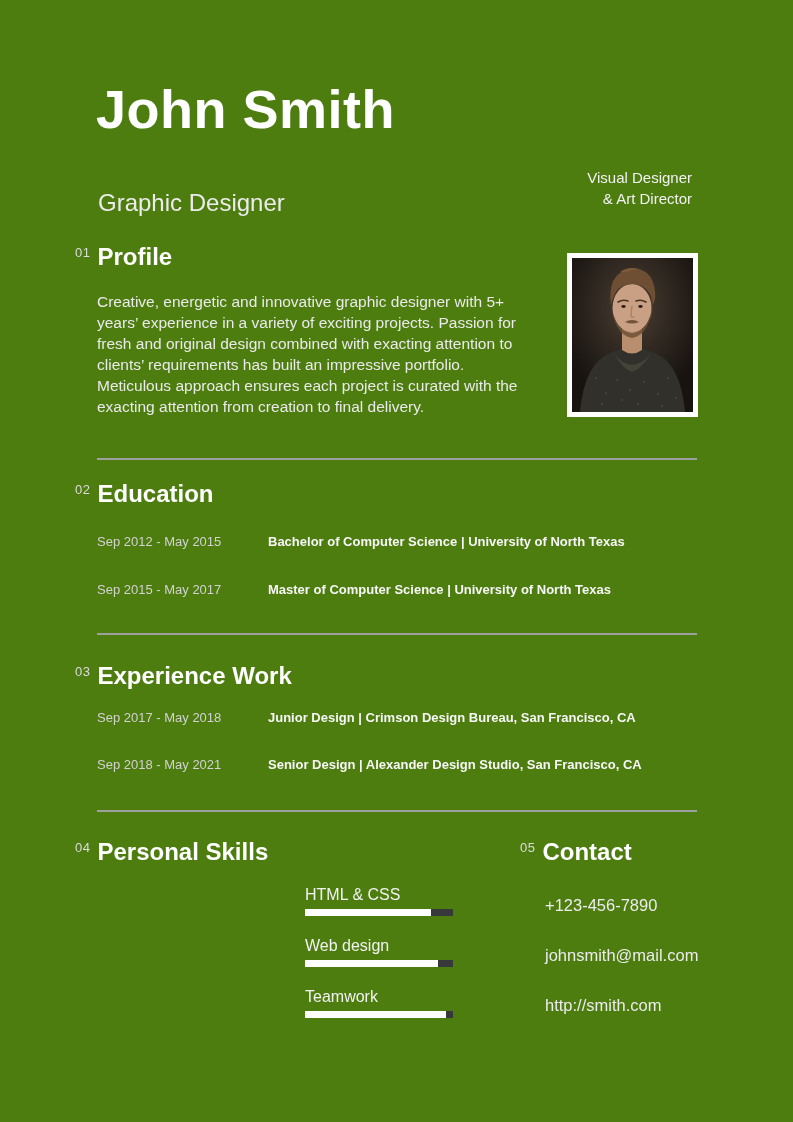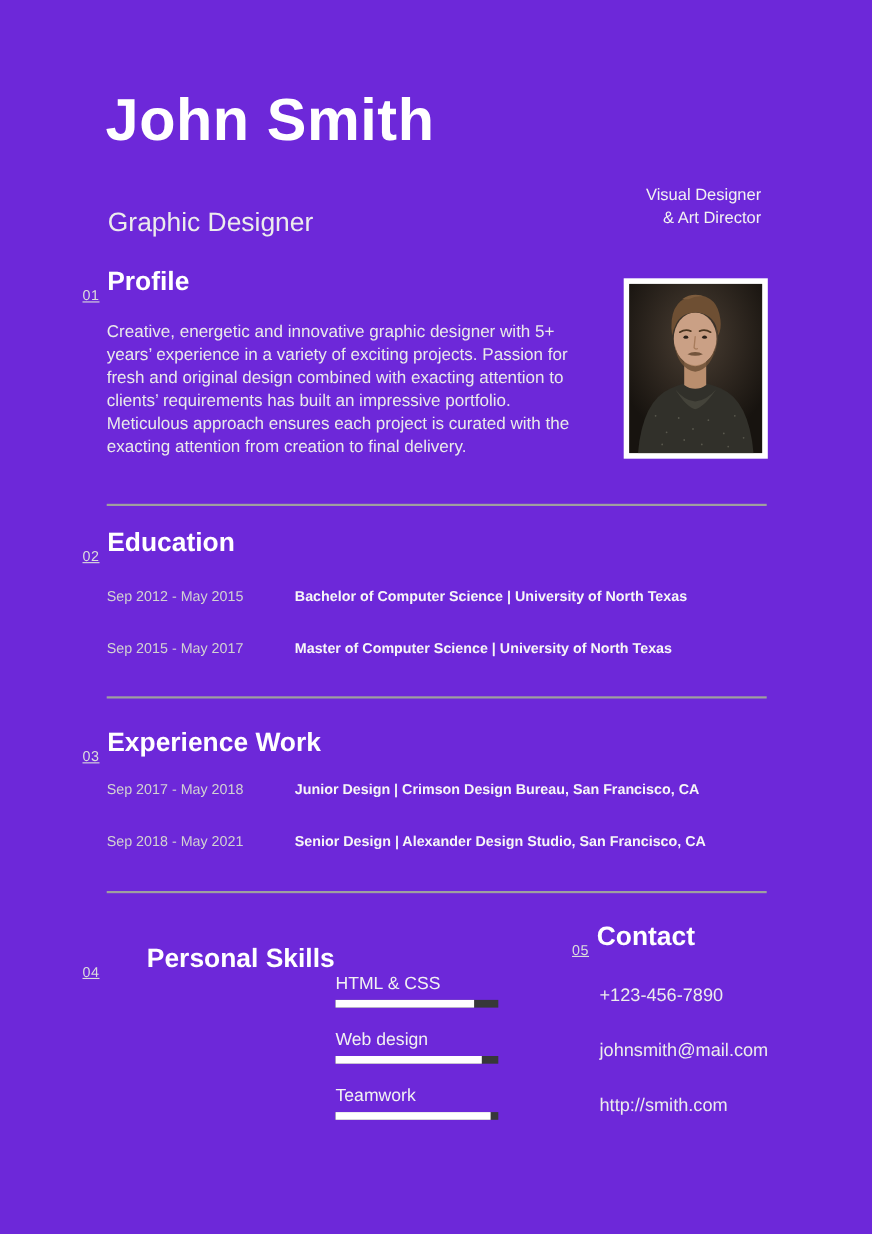--- a/index.html
+++ b/index.html
@@ -1,40 +1,40 @@
 <!DOCTYPE html>
 <html><head>
 <meta charset="utf-8">
 <style>
   html,body{margin:0;padding:0;background:#202022;}
   .page{
-    position:relative;width:793px;height:1122px;background:#6d28d9;overflow:hidden;
+    position:relative;width:793px;height:1122px;background:#4d7c0f;overflow:hidden;
     font-family:"Liberation Sans","DejaVu Sans",sans-serif;color:#fff;
   }
   
   .name{
     position:absolute;left:96px;top:80px;
     font-size:54px;font-weight:700;line-height:58px;letter-spacing:.5px;color:#fff;
   }
   .job-title{
     position:absolute;left:98px;top:149px;
     font-size:24px;font-weight:400;color:#ececec;margin-top:40px;
   }
   .role{
     position:absolute;right:101px;top:167px;text-align:right;
     font-size:15px;line-height:21px;color:#f2f2f2;white-space:pre-line;margin-left:40px;
   }
   
   .section-head{position:absolute;display:flex;align-items:flex-start;}
-  .section-num{font-size:13px;color:#dcdcdc;margin-right:7px;margin-top:17px;letter-spacing:.5px;text-decoration:underline;}
+  .section-num{font-size:13px;color:#dcdcdc;margin-right:7px;margin-top:1px;letter-spacing:.5px;}
   .section-title{font-size:24px;font-weight:700;line-height:26px;color:#fff;}
   .head-profile{left:75px;top:244px;}
   .head-education{left:75px;top:481px;}
   .head-experience{left:75px;top:663px;}
-  .head-skills{left:75px;top:859px;gap:36px;}
+  .head-skills{left:75px;top:839px;}
   .head-contact{left:520px;top:839px;}
   
   .profile-body{
     position:absolute;left:97px;top:291px;width:440px;
     font-size:15.5px;line-height:21px;color:#eaeaea;white-space:pre-line;
   }
   .photo-frame{
     position:absolute;left:567px;top:253px;width:131px;height:164px;
     background:#fff;padding:5px;box-sizing:border-box;
   }

